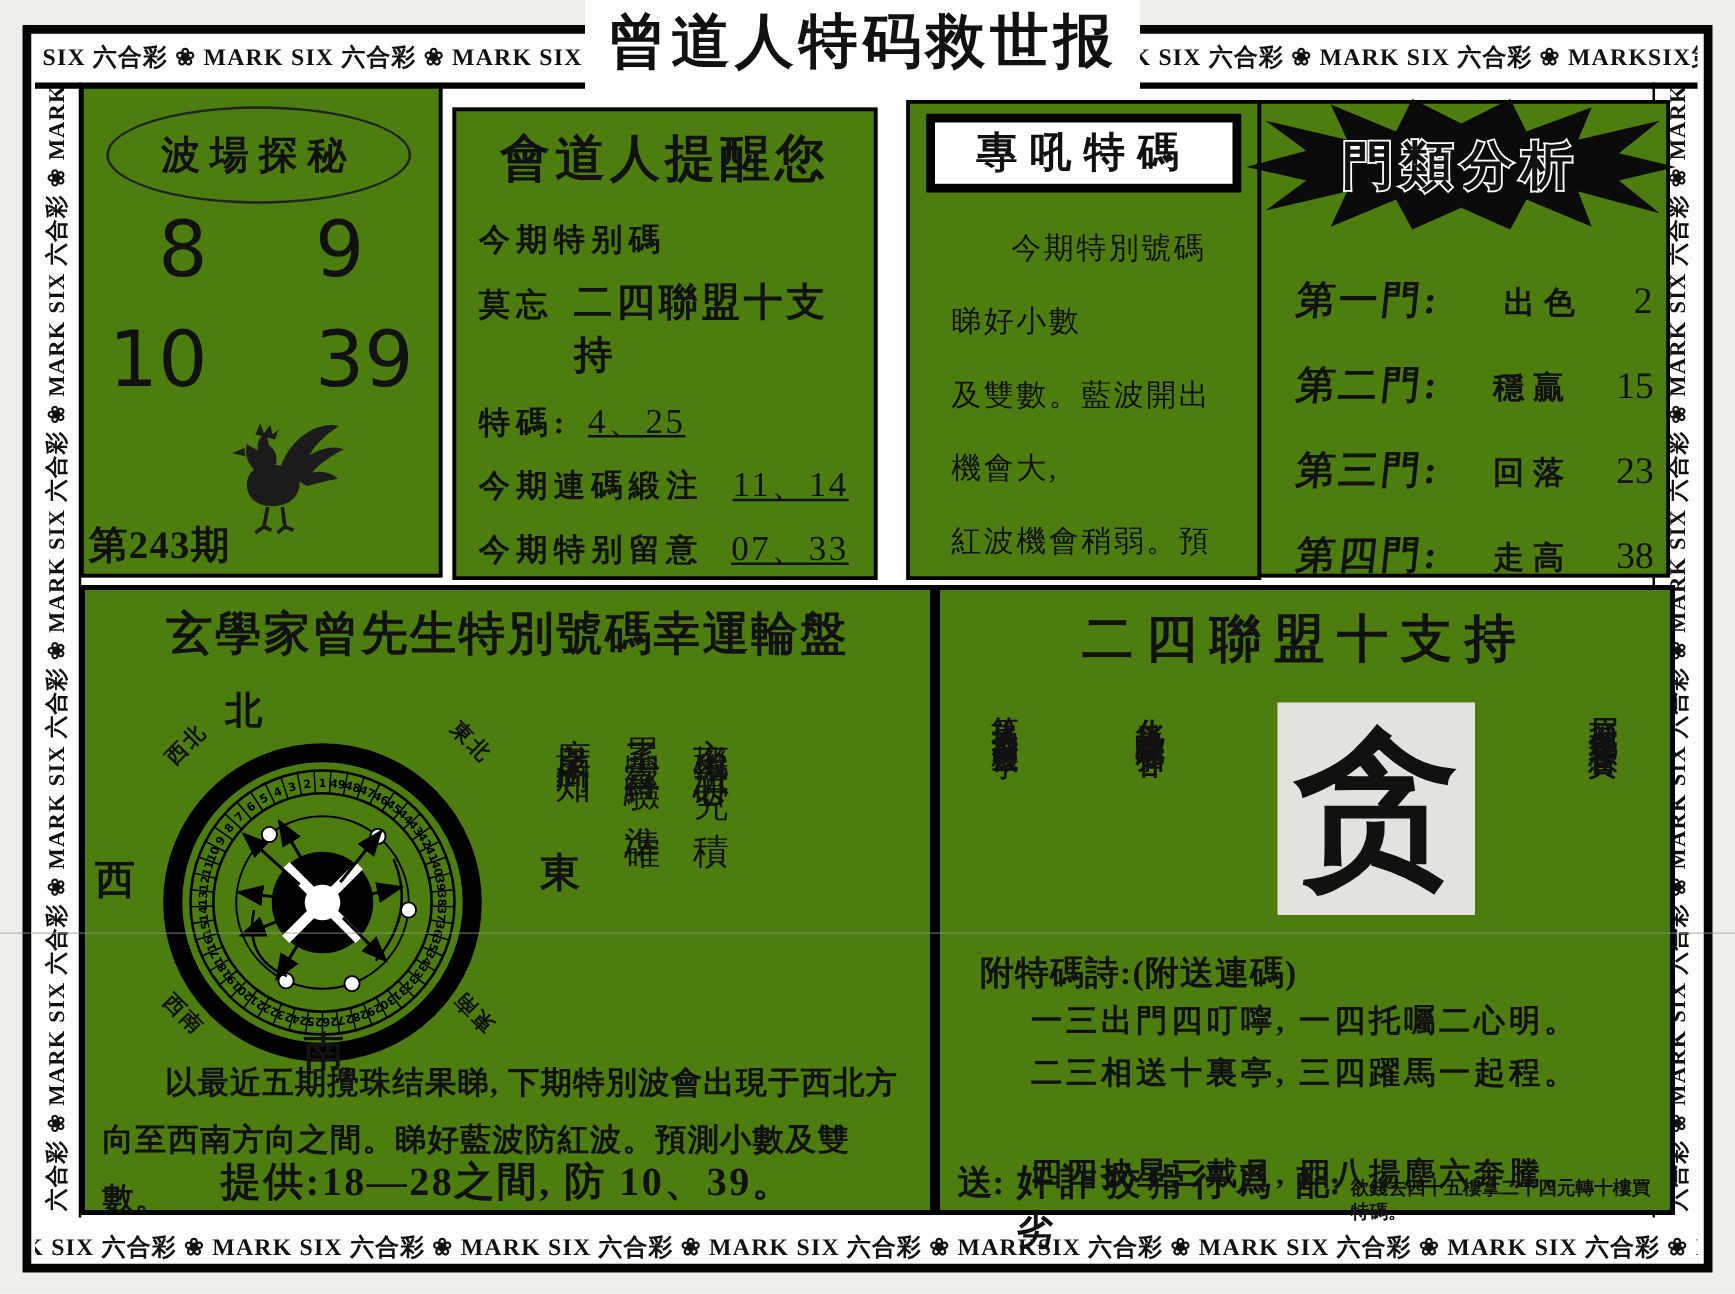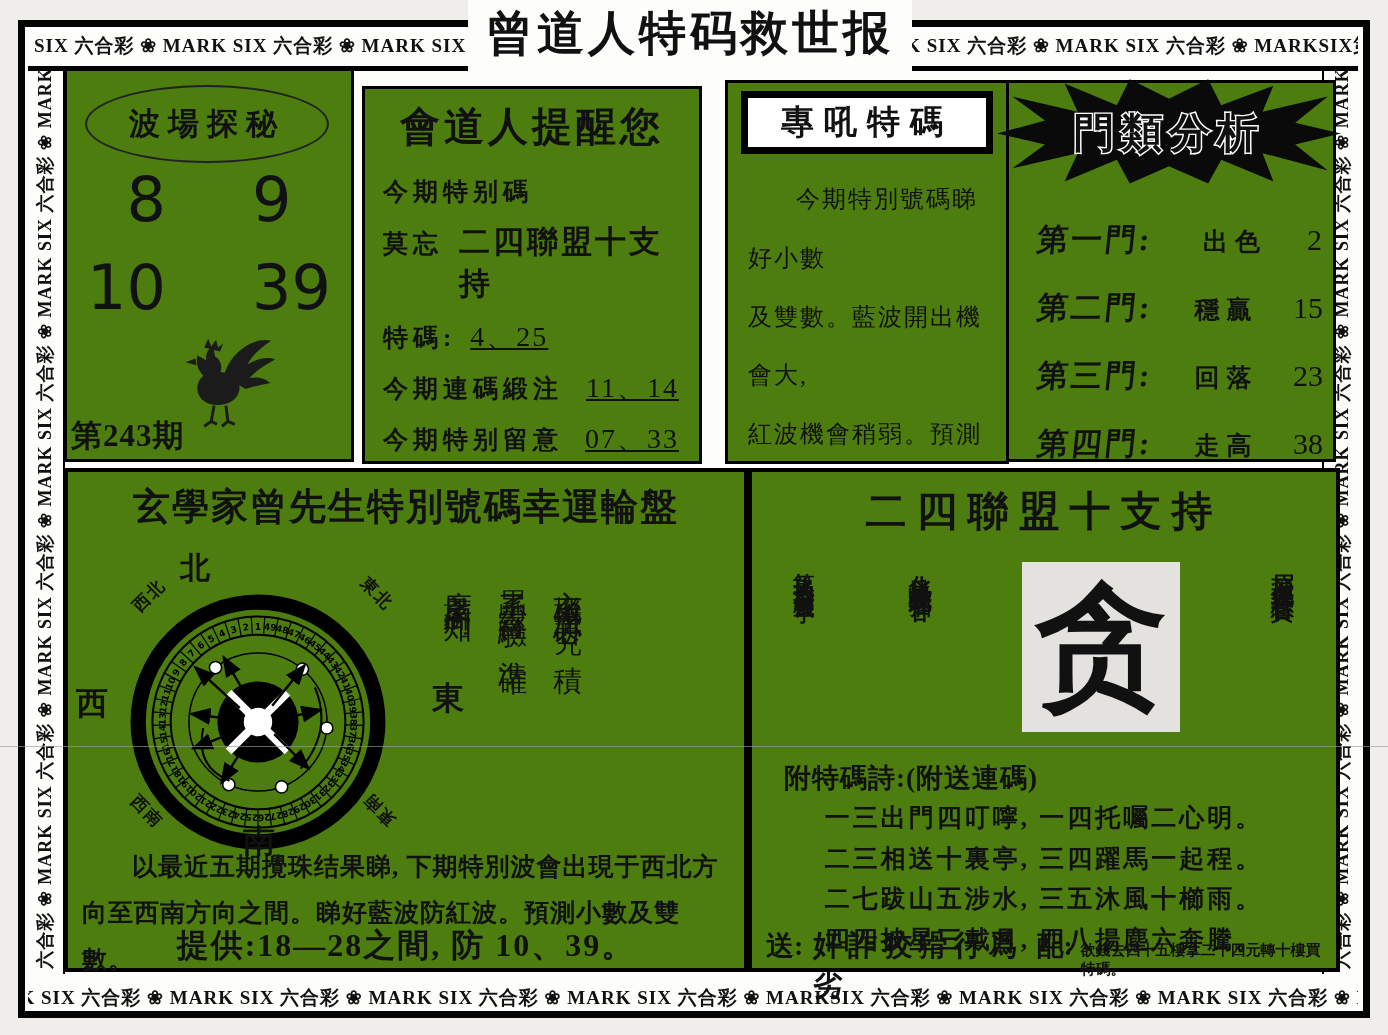--- a/index.html
+++ b/index.html
@@ -38,21 +38,21 @@
   .b2-row{display:flex;align-items:baseline;margin-top:13px;}
   .b2-label{font-size:25px;font-weight:bold;letter-spacing:5px;white-space:nowrap;}
   .b2-val{font-size:28px;margin-left:14px;letter-spacing:2px;text-decoration:underline;}
   .b2-val-big{font-size:31px;font-weight:bold;letter-spacing:3px;margin-left:16px;}
   .b2-zodiac{font-size:22px;margin-left:auto;margin-right:28px;color:#222;transform:rotate(-4deg);
         font-style:italic;letter-spacing:26px;}
   .b2-blue{font-size:34px;font-weight:bold;margin-left:150px;}
   
   .b3-header{margin:8px auto 0 auto;width:238px;background:#000;padding:7px;}
   .b3-header-inner{background:#fff;text-align:center;font-size:33px;font-weight:900;letter-spacing:10px;padding:2px 0;}
-  .b3-par{padding:16px 18px 0 20px;font-size:24px;line-height:2.45;letter-spacing:2px;}
+  .b3-par{padding:16px 18px 0 33px;font-size:24px;line-height:2.45;letter-spacing:2px;}
   .b3-par .ind{display:inline-block;width:2em;}
   .b3-tail{display:flex;align-items:baseline;padding:2px 18px 0 14px;}
   .b3-tail-label{font-size:25px;font-weight:900;letter-spacing:2px;}
   .b3-tail-val{font-size:26px;margin-left:16px;letter-spacing:4px;}
   .b3-even{padding-left:180px;}
   .b3-sel{display:flex;align-items:baseline;padding:8px 12px 0 14px;}
   
   .b4-rows{padding:6px 10px 0 28px;}
   .b4-row{display:flex;align-items:baseline;margin-top:26px;}
   .b4-gate{font-size:31px;font-weight:900;letter-spacing:3px;width:166px;transform:skewX(-6deg);}
@@ -488,21 +488,21 @@
     <div class="b6-cols">
       <span class="vcol vcol-issue">第玖拾叁期玄機字</span>
       <span class="vcol">化爲蜂蝶死猶甘</span>
       <span class="bigchar-block">贪</span>
       <span class="vcol">眉飛色舞恣意貪</span>
     </div>
     <div class="b6-attach">附特碼詩:(附送連碼)</div>
     <div class="b6-poem">
       <span>一三出門四叮嚀, 一四托囑二心明。</span><br>
       <span>二三相送十裏亭, 三四躍馬一起程。</span><br>
-      <span>二七跋山五涉水, 三五沐風十櫛雨。</span><br>
+      <br>
       <span>四四披星三戴月, 四八揚塵六奔騰。</span>
     </div>
     <div class="b6-bottom">
       <span class="b6-send-label">送:</span>
       <span class="b6-send">奸詐狡猾行爲劣</span>
       <span class="b6-match-label">配:</span>
       <span class="b6-match">欲錢去四十五樓拿二十四元轉十樓買特碼。</span>
     </div>
   </div>
 

